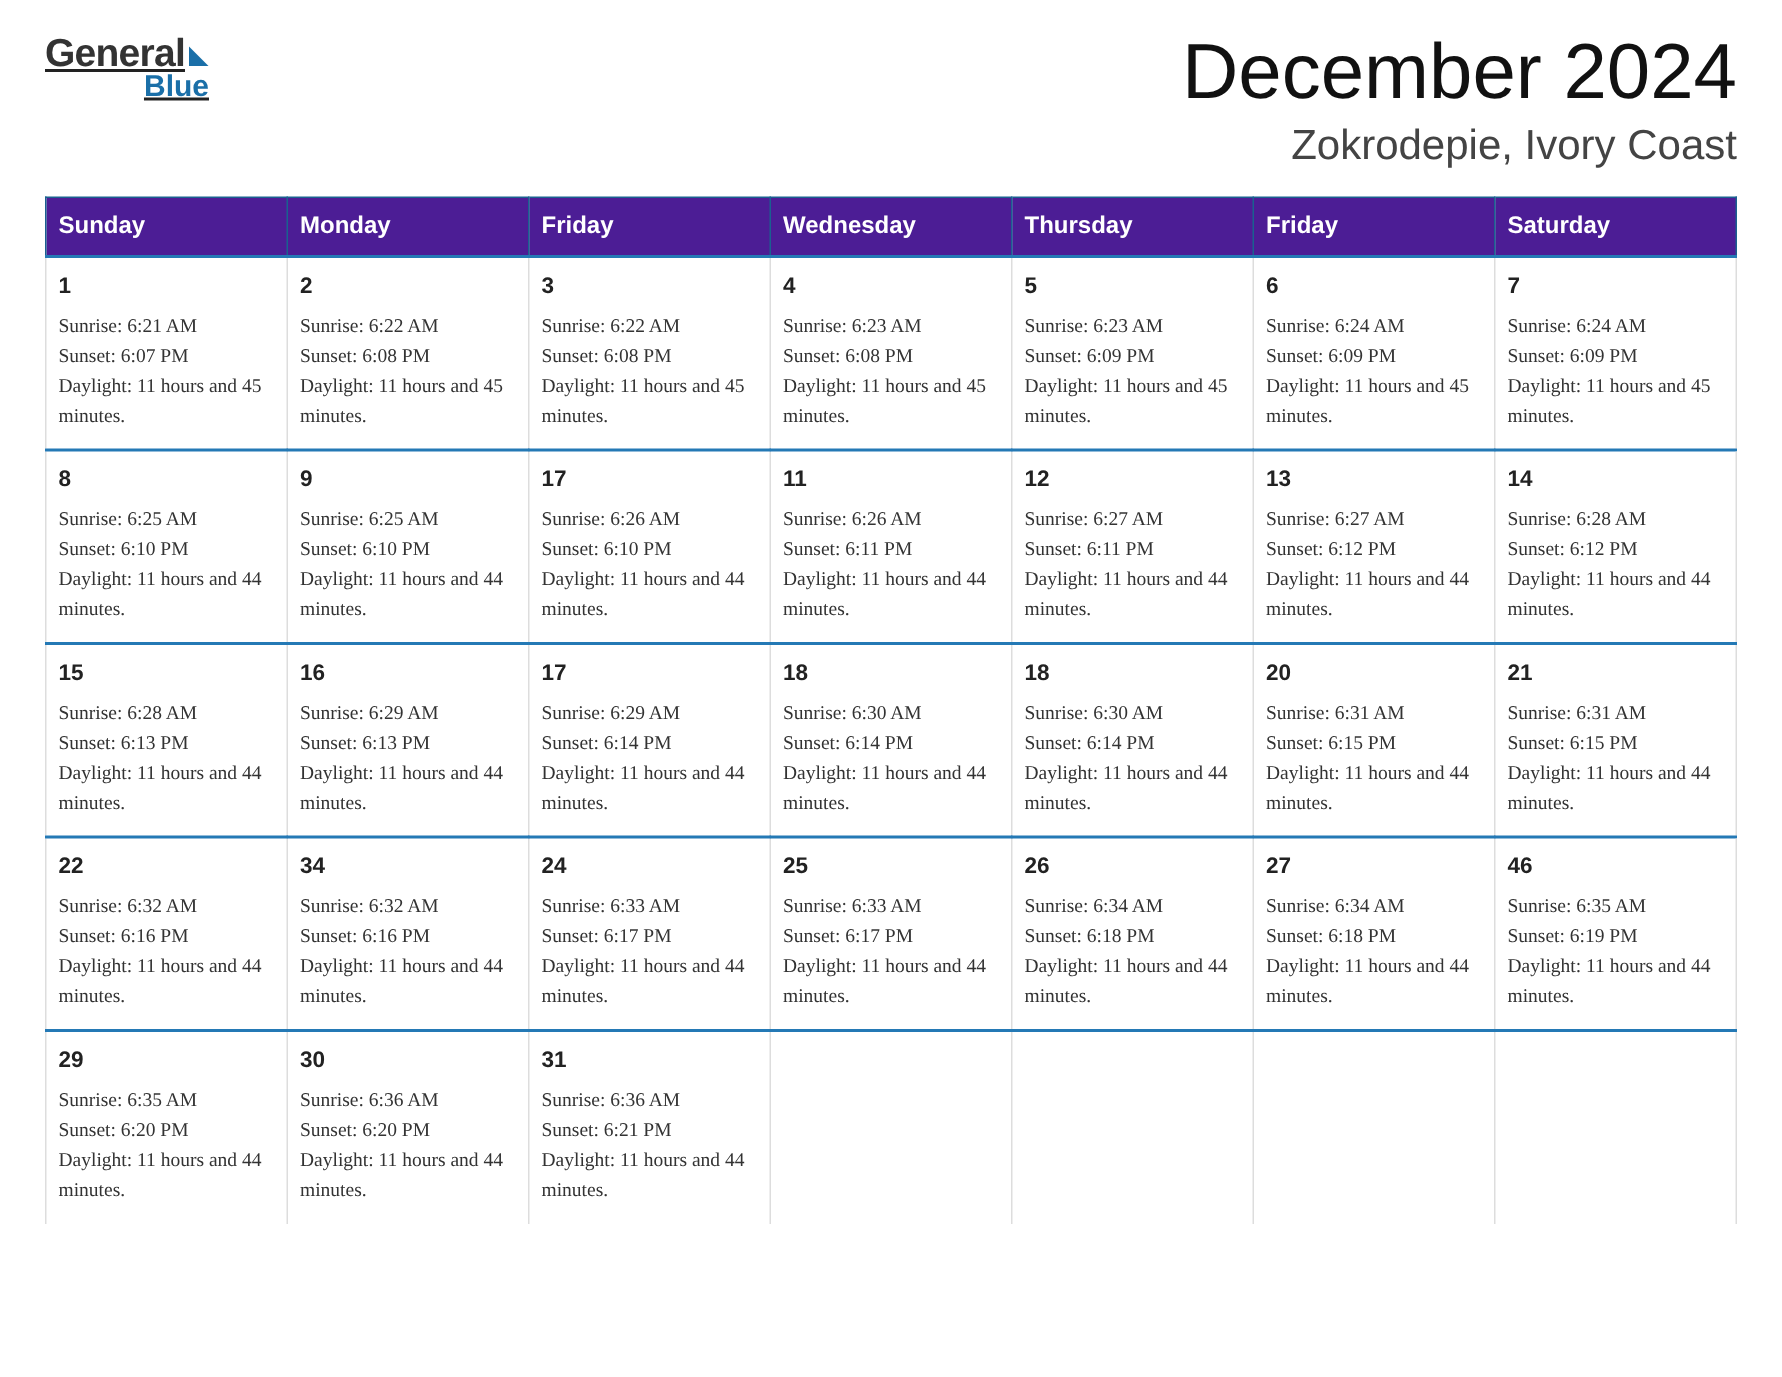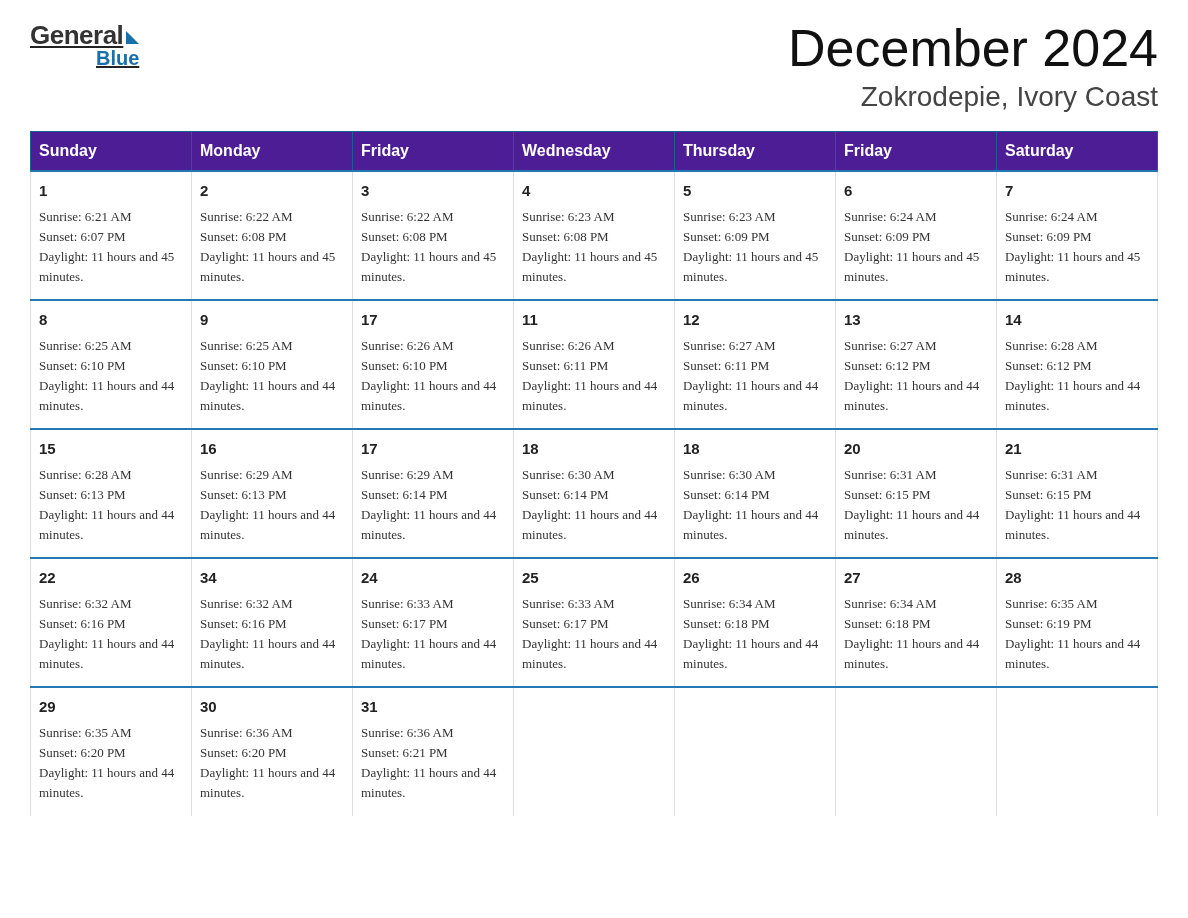--- a/index.html
+++ b/index.html
@@ -167,21 +167,21 @@
         <td><span class="day-num">20</span><span class="day-info">Sunrise: 6:31 AM<br>Sunset: 6:15 PM<br>Daylight: 11 hours and 44 minutes.</span></td>
         <td><span class="day-num">21</span><span class="day-info">Sunrise: 6:31 AM<br>Sunset: 6:15 PM<br>Daylight: 11 hours and 44 minutes.</span></td>
       </tr>
       <tr>
         <td><span class="day-num">22</span><span class="day-info">Sunrise: 6:32 AM<br>Sunset: 6:16 PM<br>Daylight: 11 hours and 44 minutes.</span></td>
         <td><span class="day-num">34</span><span class="day-info">Sunrise: 6:32 AM<br>Sunset: 6:16 PM<br>Daylight: 11 hours and 44 minutes.</span></td>
         <td><span class="day-num">24</span><span class="day-info">Sunrise: 6:33 AM<br>Sunset: 6:17 PM<br>Daylight: 11 hours and 44 minutes.</span></td>
         <td><span class="day-num">25</span><span class="day-info">Sunrise: 6:33 AM<br>Sunset: 6:17 PM<br>Daylight: 11 hours and 44 minutes.</span></td>
         <td><span class="day-num">26</span><span class="day-info">Sunrise: 6:34 AM<br>Sunset: 6:18 PM<br>Daylight: 11 hours and 44 minutes.</span></td>
         <td><span class="day-num">27</span><span class="day-info">Sunrise: 6:34 AM<br>Sunset: 6:18 PM<br>Daylight: 11 hours and 44 minutes.</span></td>
-        <td><span class="day-num">28</span><span class="day-info">Sunrise: 6:35 AM<br>Sunset: 6:19 PM<br>Daylight: 11 hours and 44 minutes.</span></td>
+        <td><span class="day-num">46</span><span class="day-info">Sunrise: 6:35 AM<br>Sunset: 6:19 PM<br>Daylight: 11 hours and 44 minutes.</span></td>
       </tr>
       <tr>
         <td><span class="day-num">29</span><span class="day-info">Sunrise: 6:35 AM<br>Sunset: 6:20 PM<br>Daylight: 11 hours and 44 minutes.</span></td>
         <td><span class="day-num">30</span><span class="day-info">Sunrise: 6:36 AM<br>Sunset: 6:20 PM<br>Daylight: 11 hours and 44 minutes.</span></td>
         <td><span class="day-num">31</span><span class="day-info">Sunrise: 6:36 AM<br>Sunset: 6:21 PM<br>Daylight: 11 hours and 44 minutes.</span></td>
         <td class="empty-cell">&nbsp;</td>
         <td class="empty-cell">&nbsp;</td>
         <td class="empty-cell">&nbsp;</td>
         <td class="empty-cell">&nbsp;</td>
       </tr>

